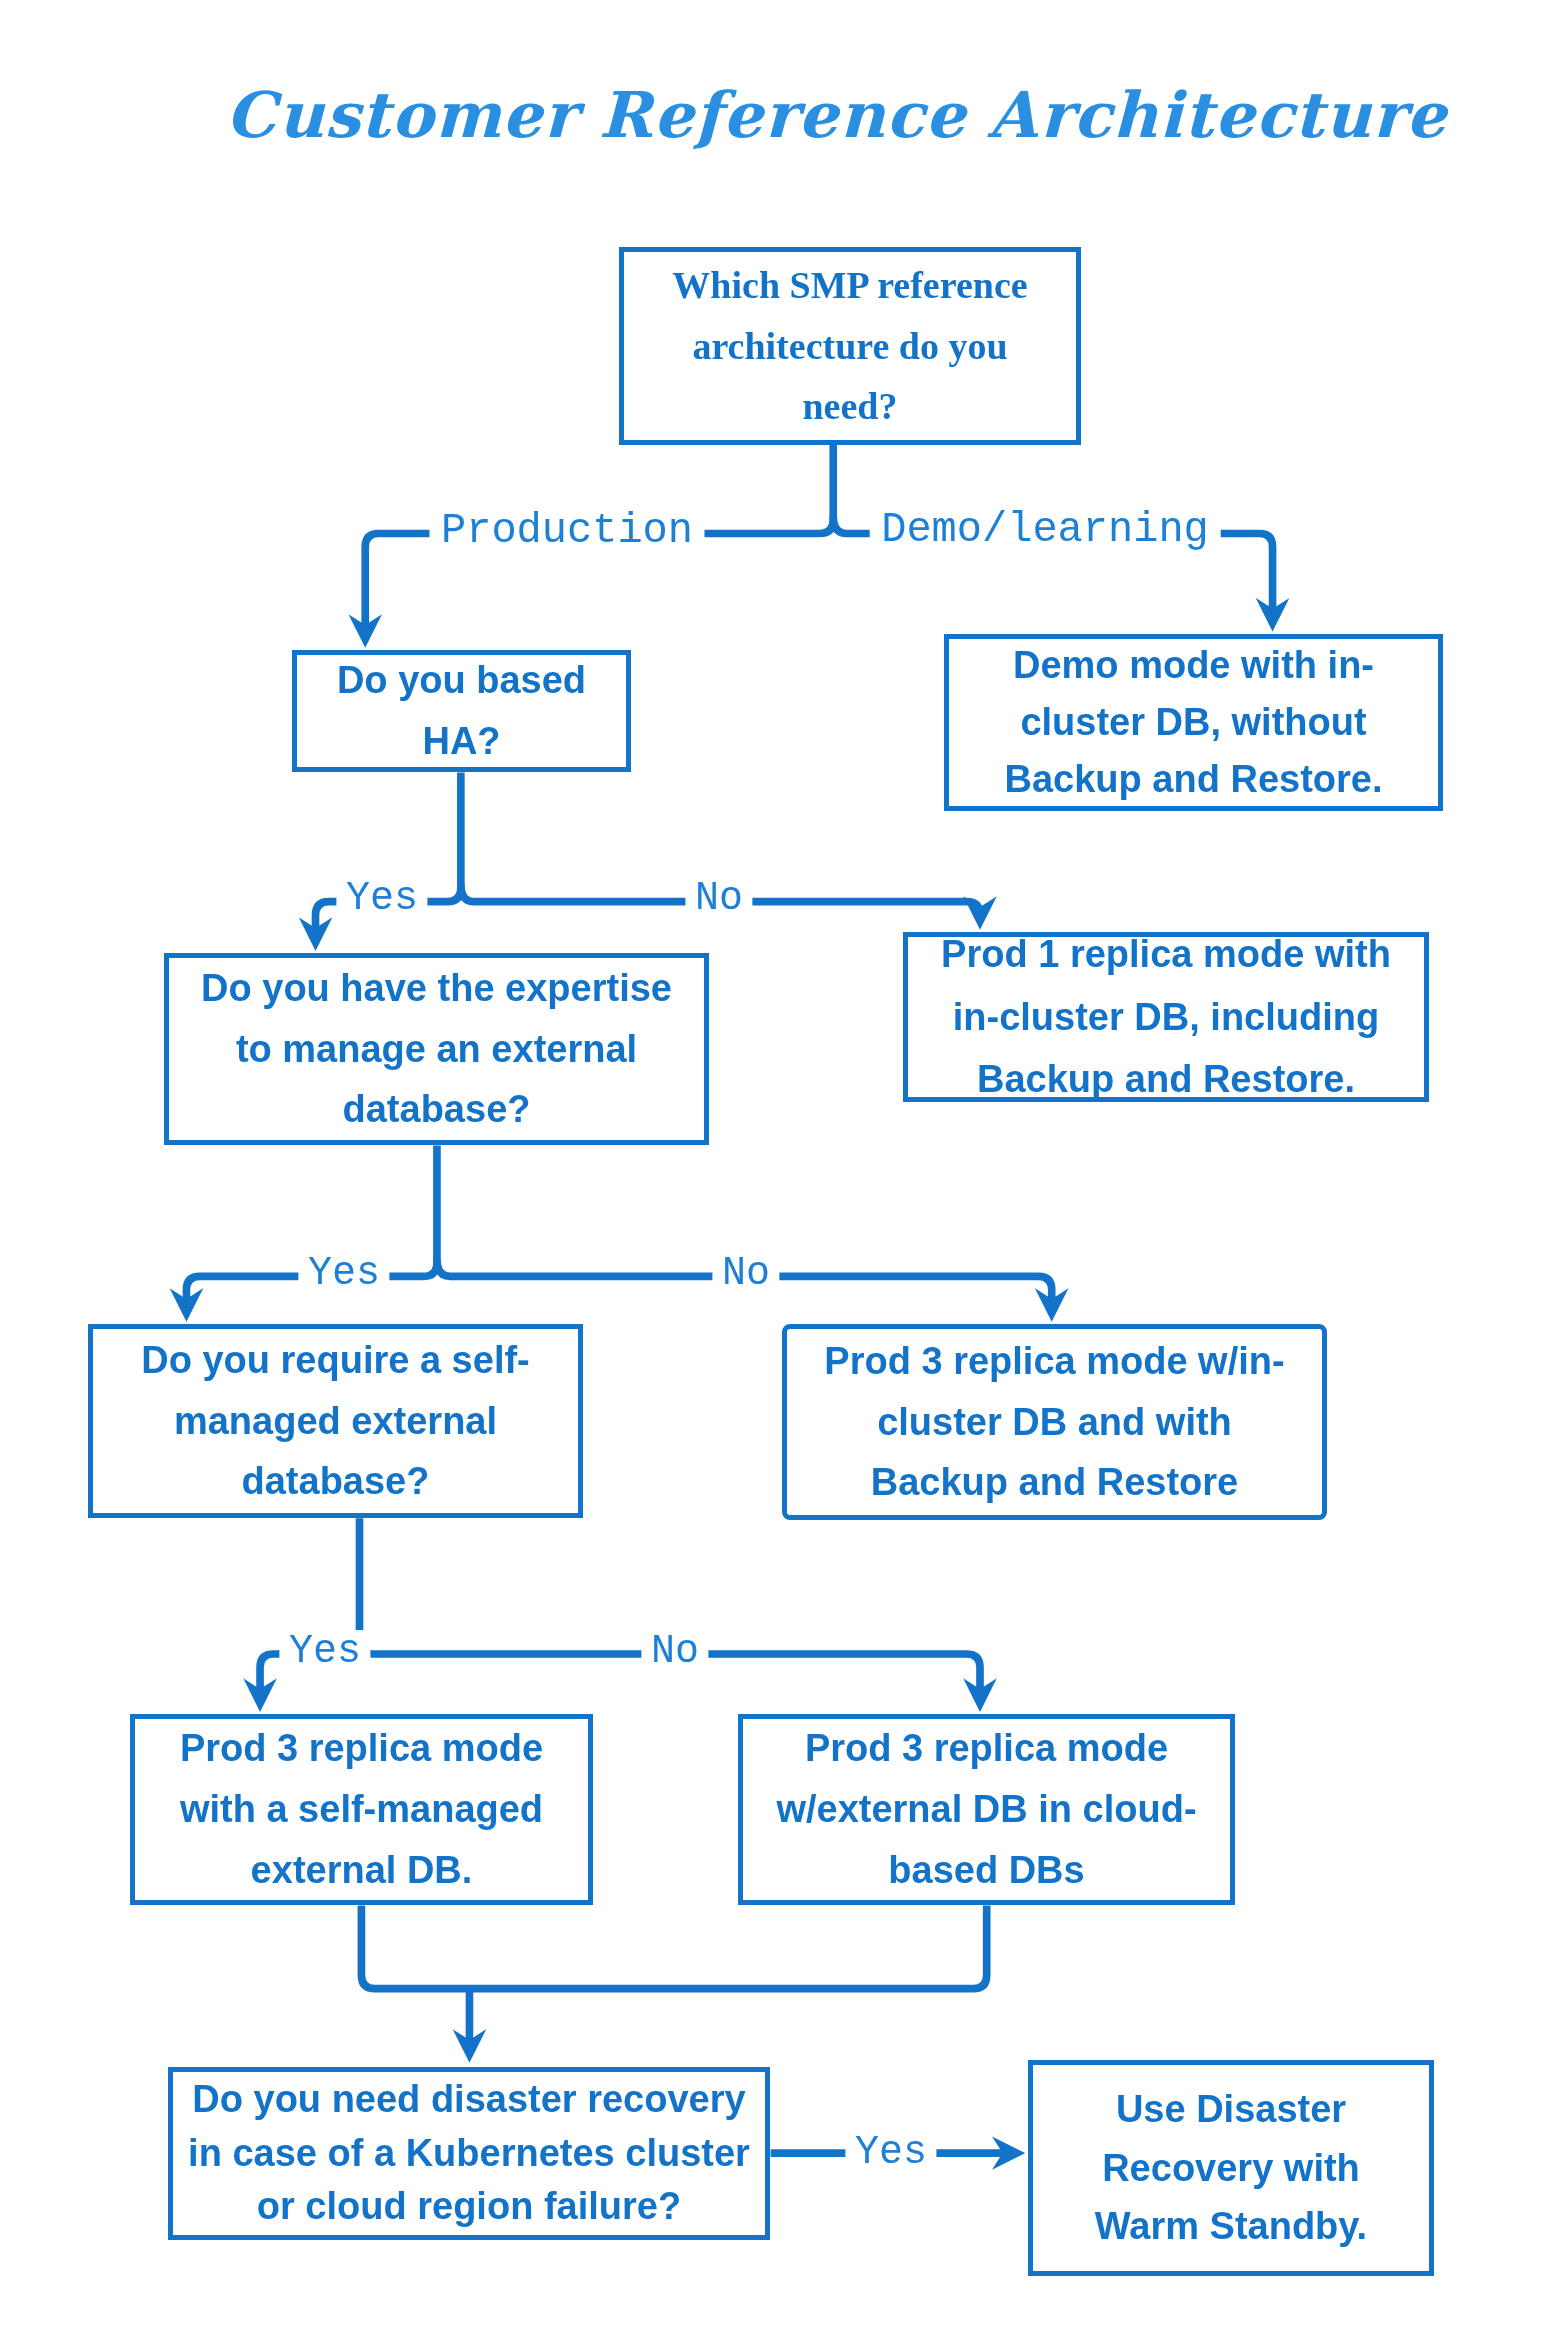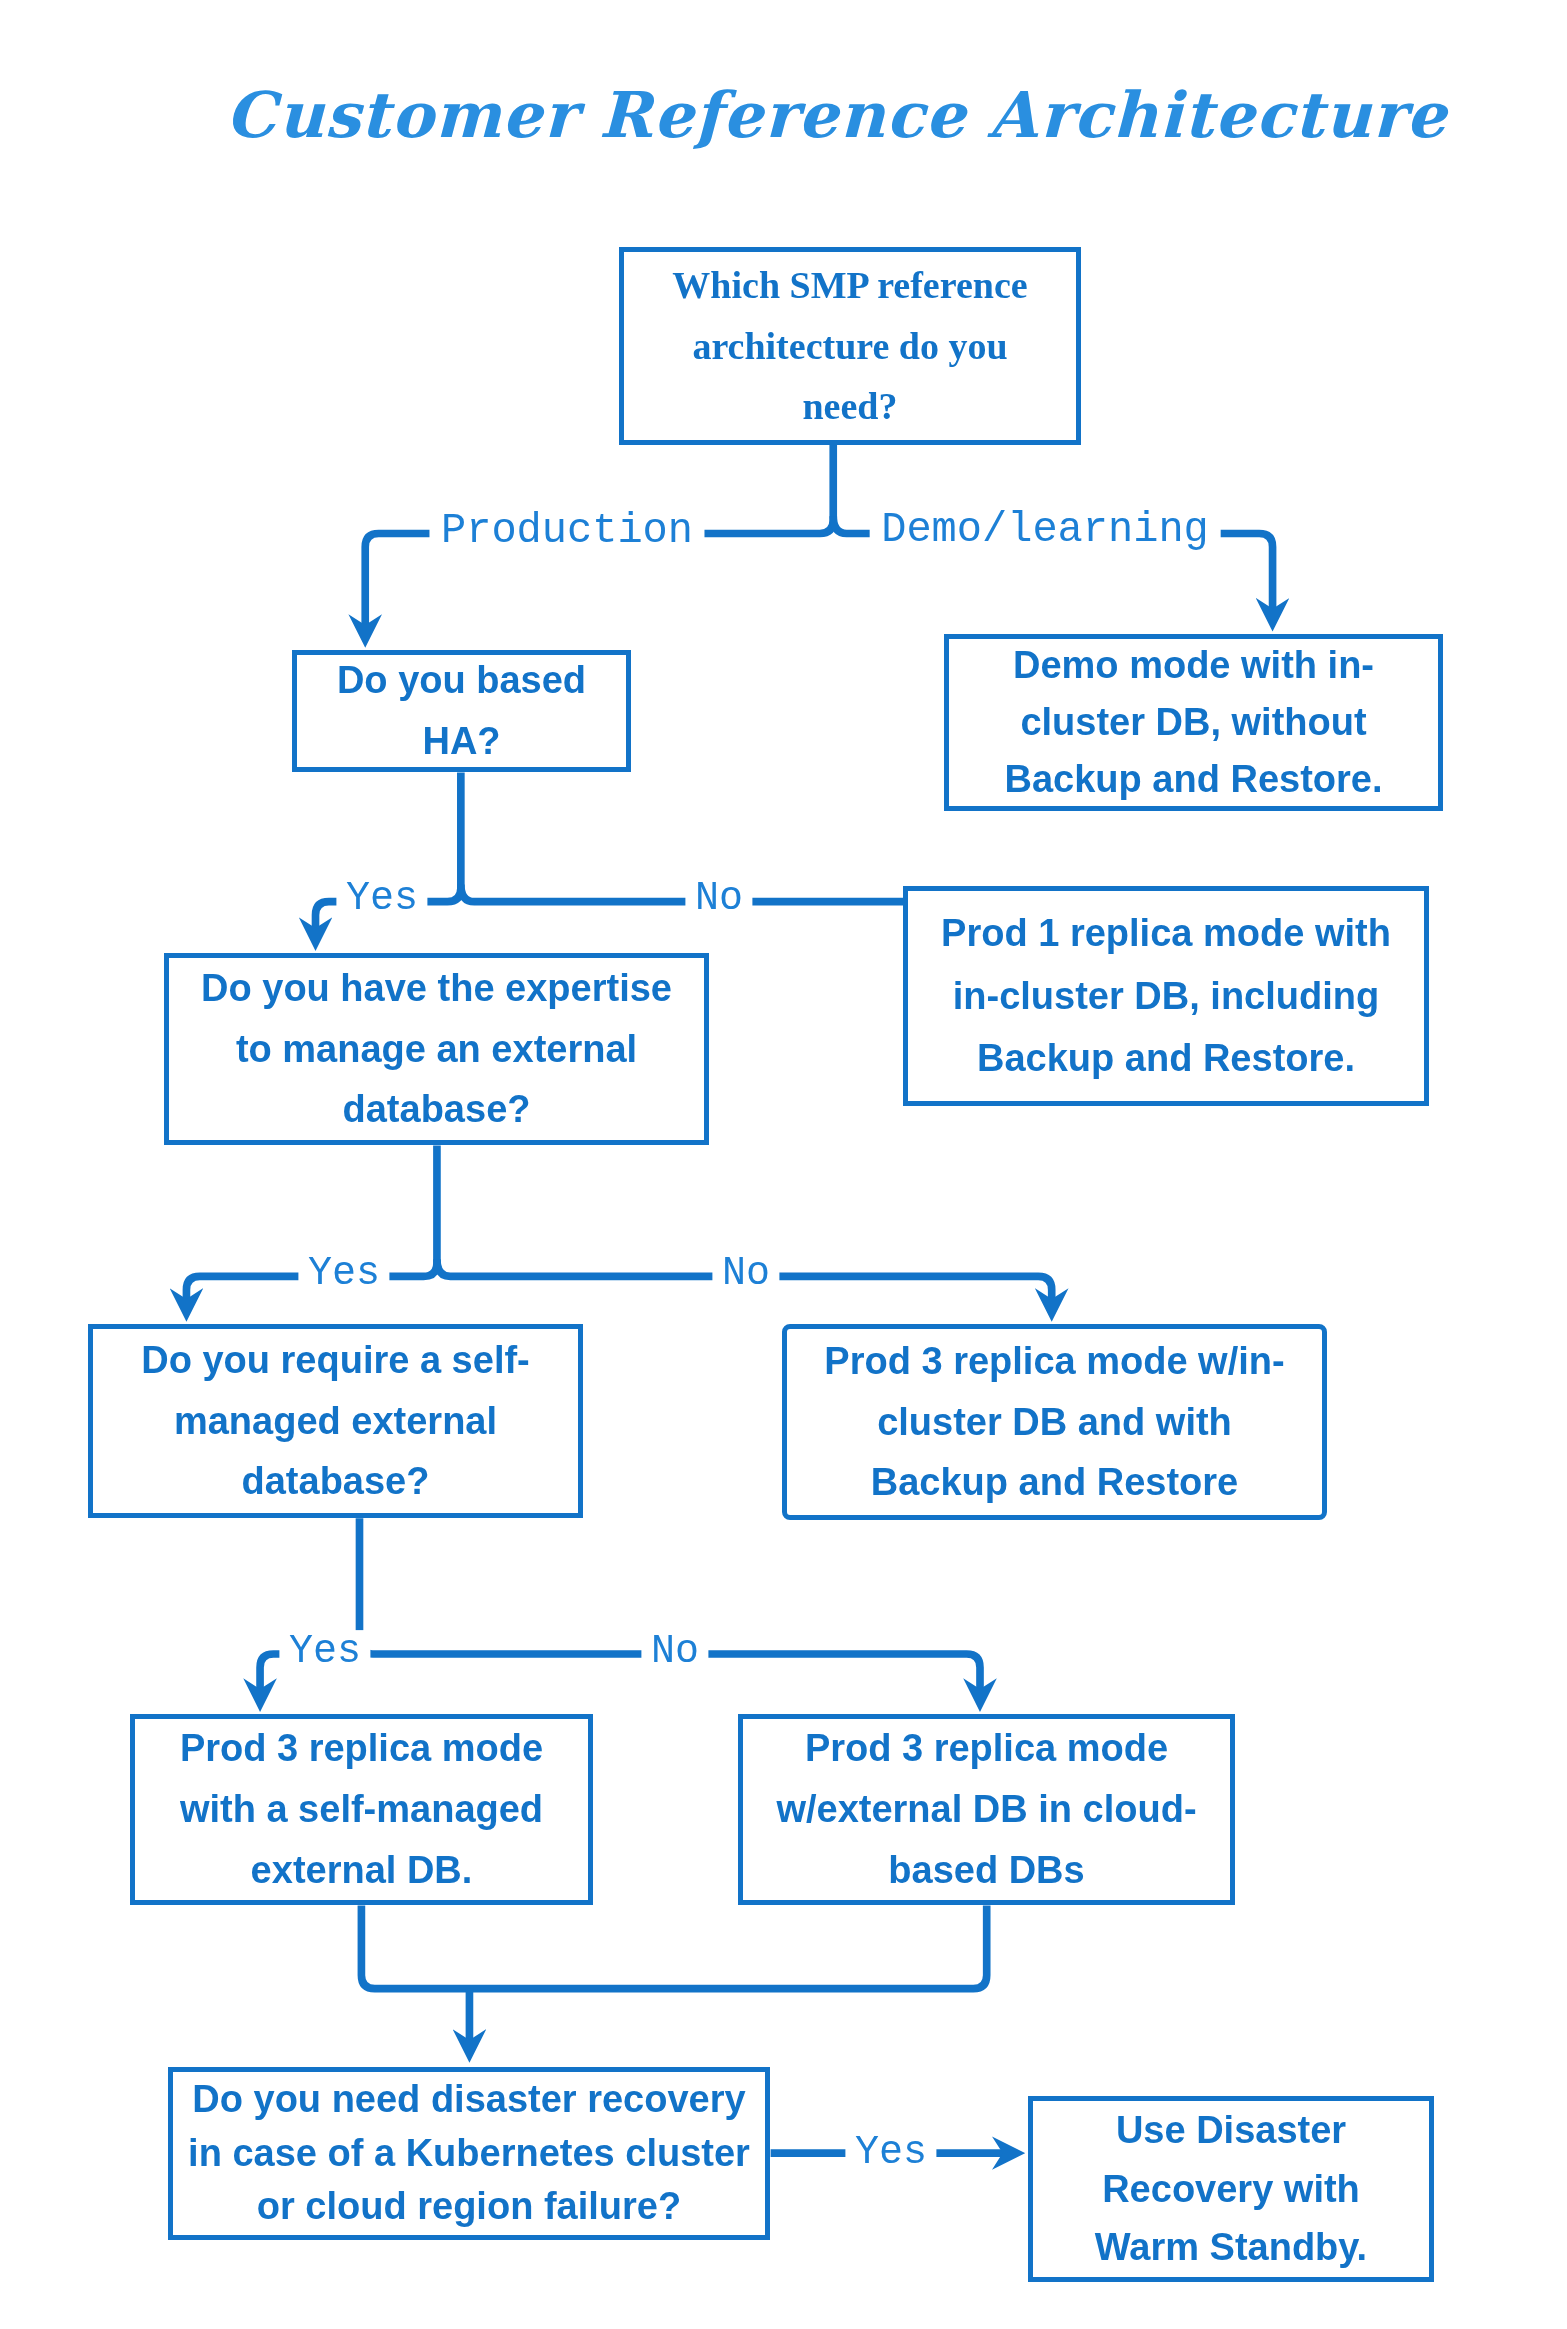--- a/index.html
+++ b/index.html
@@ -65,27 +65,27 @@
     white-space:nowrap;
     font-family:Liberation Mono, monospace;
   }
   .edge-label.small{font-size:40px;padding:1.9px 9.6px;}
 
   
   #node-root{left:619px;top:247px;width:462px;height:198px;font-family:Liberation Serif, serif;}
   #node-ha{left:292px;top:650px;width:339px;height:122px;}
   #node-demo{left:916px;top:634px;width:499px;height:177px;line-height:1.5;margin-left:28px;}
   #node-expertise{left:164px;top:953px;width:545px;height:192px;}
-  #node-prod1{left:903px;top:886px;width:526px;height:220px;line-height:1.65;}
+  #node-prod1{left:903px;top:932px;width:526px;height:170px;line-height:1.65;}
   #node-selfq{left:88px;top:1324px;width:495px;height:194px;}
   #node-prod3in{left:782px;top:1324px;width:545px;height:196px;border-radius:8px;}
   #node-prod3self{left:130px;top:1714px;width:463px;height:191px;}
   #node-prod3ext{left:738px;top:1714px;width:497px;height:191px;}
   #node-drq{left:168px;top:2067px;width:602px;height:173px;line-height:1.42;}
-  #node-drsol{left:1028px;top:2060px;width:406px;height:186px;line-height:1.55;margin-top:36px;}
+  #node-drsol{left:1028px;top:2060px;width:406px;height:216px;line-height:1.55;}
 
   
   #label-production{left:567px;top:531px;}
   #label-demo-learning{left:1045px;top:530px;}
   #label-ha-yes{left:382px;top:899px;}
   #label-ha-no{left:719px;top:899px;}
   #label-exp-yes{left:344px;top:1274px;}
   #label-exp-no{left:746px;top:1274px;}
   #label-self-yes{left:325px;top:1652px;}
   #label-self-no{left:675px;top:1652px;}

